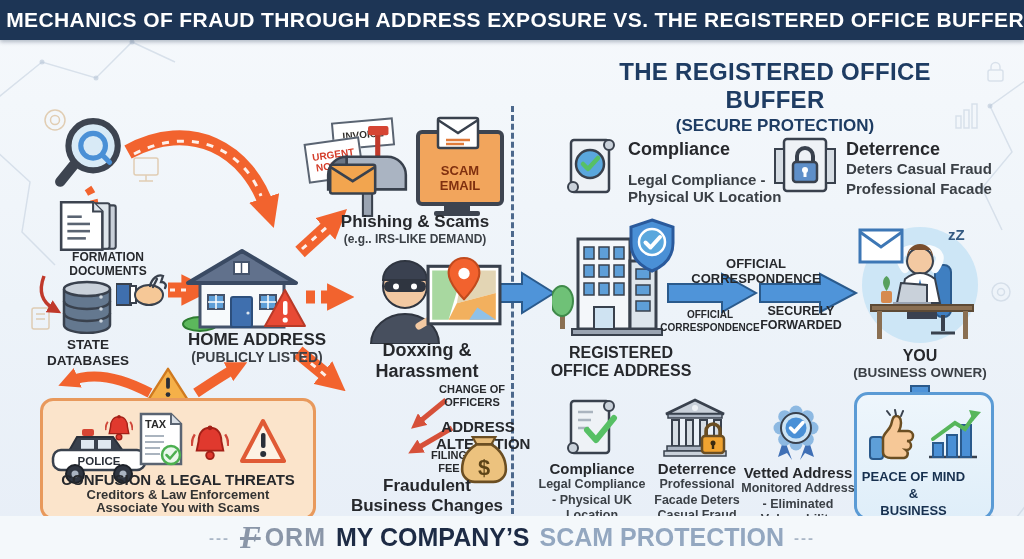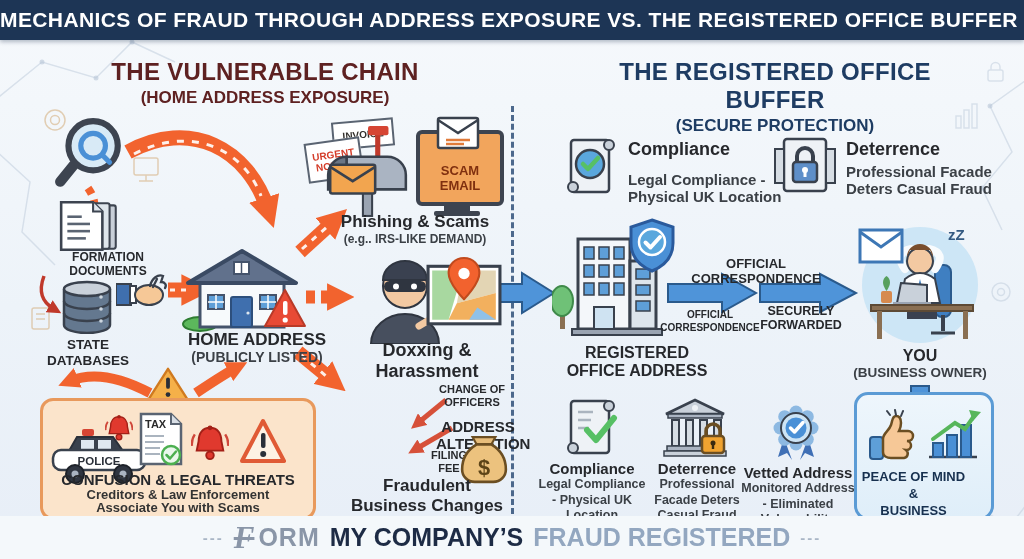--- a/index.html
+++ b/index.html
@@ -4,21 +4,21 @@
 <style>
   html,body{margin:0;padding:0;background:#dfe7f0;}
   .canvas{position:relative;width:1024px;height:559px;overflow:hidden;
     font-family:"Liberation Sans",sans-serif;
     background:linear-gradient(180deg,#f6f9fc 0%,#edf3f9 55%,#e7eef7 100%);}
   .abs{position:absolute;}
   .layer{position:absolute;left:0;top:0;width:1024px;height:559px;pointer-events:none;}
   .ctr{text-align:center;}
   .pre{white-space:pre-line;}
   .banner{position:absolute;left:0;top:0;width:1024px;height:40px;background:#1d3555;
-    display:flex;align-items:center;justify-content:flex-start;box-shadow:0 2px 4px rgba(20,40,70,.3);}
+    display:flex;align-items:center;justify-content:flex-end;box-shadow:0 2px 4px rgba(20,40,70,.3);}
   .banner-title{color:#ffffff;font-size:21px;font-weight:800;letter-spacing:.4px;}
   .colhead-l{left:80px;top:58px;width:370px;color:#5e2121;}
   .colhead-r{left:570px;top:58px;width:410px;color:#1e3c63;}
   .h1{font-size:24px;font-weight:800;letter-spacing:.3px;}
   .h2{font-size:17px;font-weight:800;margin-top:2px;}
   .divider{position:absolute;left:511px;top:106px;height:408px;border-left:3px dashed #31517a;opacity:.85;}
   .lbl{color:#26282c;font-weight:800;line-height:1.15;}
   .sub{color:#3b4046;font-weight:700;}
   .card{background:#fff;border:2px solid #5a6472;display:flex;align-items:center;justify-content:center;}
   .monitor{border:4px solid #3d4450;border-radius:6px;background:#f2a55c;
@@ -110,24 +110,20 @@
     <path d="M490 284 h32 v-11 l32 20 -32 20 v-11 h-32 z" fill="#4f94d9" stroke="#2a5a8c" stroke-width="2"></path>
     <path d="M668 284 h54 v-10 l34 19 -34 19 v-10 h-54 z" fill="#4f94d9" stroke="#2a5a8c" stroke-width="2"></path>
     <path d="M760 284 h60 v-10 l36 19 -36 19 v-10 h-60 z" fill="#4f94d9" stroke="#2a5a8c" stroke-width="2"></path>
     <path d="M911 386 h18 v15 h10 l-19 20 -19 -20 h10 z" fill="#4f94d9" stroke="#2a5a8c" stroke-width="2"></path>
   </svg>
 
   <div class="banner" style="z-index:4">
     <div class="banner-title">MECHANICS OF FRAUD THROUGH ADDRESS EXPOSURE VS. THE REGISTERED OFFICE BUFFER</div>
   </div>
 
-  <div class="abs ctr colhead-l" style="z-index:3">
-    <div class="h1">THE VULNERABLE CHAIN</div>
-    <div class="h2">(HOME ADDRESS EXPOSURE)</div>
-  </div>
   <div class="abs ctr colhead-r" style="z-index:3">
     <div class="h1">THE REGISTERED OFFICE BUFFER</div>
     <div class="h2">(SECURE PROTECTION)</div>
   </div>
 
   <svg class="abs" style="left:53px;top:118px;width:72px;height:74px;z-index:3" viewBox="0 0 70 72">
     <line x1="20" y1="46" x2="7" y2="62" stroke="#3d4450" stroke-width="10" stroke-linecap="round"></line>
     <circle cx="39" cy="27" r="24" fill="#d8eaf6" stroke="#3d4450" stroke-width="6"></circle>
     <circle cx="39" cy="27" r="12" fill="none" stroke="#4a90d6" stroke-width="5"></circle>
     <line x1="48" y1="36" x2="55" y2="43" stroke="#4a90d6" stroke-width="5" stroke-linecap="round"></line>
@@ -324,22 +320,22 @@
     <rect x="12" y="4" width="42" height="52" rx="3" fill="#eef2f6" stroke="#39414d" stroke-width="2.5"></rect>
     <rect x="3" y="14" width="9" height="34" fill="#d6dde4" stroke="#39414d" stroke-width="2"></rect>
     <rect x="54" y="14" width="9" height="34" fill="#d6dde4" stroke="#39414d" stroke-width="2"></rect>
     <path d="M25 27 v-6 a8 8 0 0 1 16 0 v6" stroke="#39414d" stroke-width="4" fill="none"></path>
     <rect x="21" y="27" width="24" height="20" rx="3" fill="#5e8fc9" stroke="#39414d" stroke-width="2.5"></rect>
     <circle cx="33" cy="35" r="3" fill="#fff"></circle>
       <rect x="31.5" y="35" width="3" height="7" fill="#fff"></rect>
   </svg>
   <div class="abs" style="left:846px;top:139px;width:168px;z-index:3">
     <div class="lbl" style="font-size:18px">Deterrence</div>
+    <div class="sub" style="font-size:15px;font-weight:600">Deters Casual Fraud</div>
     <div class="sub" style="font-size:15px;font-weight:600;margin-top:3px">Professional Facade</div>
-    <div class="sub" style="font-size:15px;font-weight:600">Deters Casual Fraud</div>
   </div>
 
   <svg class="abs" style="left:552px;top:230px;width:115px;height:110px;z-index:3" viewBox="0 0 115 108">
     <rect x="26" y="8" width="52" height="90" fill="#f4f7fa" stroke="#39414d" stroke-width="3"></rect>
     <rect x="78" y="30" width="26" height="68" fill="#dde5ec" stroke="#39414d" stroke-width="3"></rect>
     <g fill="#5e9fd8" stroke="#39414d" stroke-width="1.5">
       <rect x="32" y="16" width="10" height="12"></rect>
         <rect x="47" y="16" width="10" height="12"></rect>
         <rect x="62" y="16" width="10" height="12"></rect>
       <rect x="32" y="34" width="10" height="12"></rect>
@@ -355,21 +351,21 @@
     <rect x="42" y="76" width="20" height="22" fill="#cfe3f2" stroke="#39414d" stroke-width="2"></rect>
     <rect x="20" y="98" width="90" height="6" fill="#9aa4b2" stroke="#39414d" stroke-width="2"></rect>
     <rect x="8" y="80" width="5" height="18" fill="#8a6f52"></rect>
     <ellipse cx="10" cy="70" rx="11" ry="15" fill="#6fc177" stroke="#3f8a4a" stroke-width="2"></ellipse>
   </svg>
   <svg class="abs" style="left:627px;top:218px;width:50px;height:56px;z-index:4" viewBox="0 0 50 56">
     <path d="M25 2 L46 9 v16 c0 14 -9 23 -21 28 C13 48 4 39 4 25 V9 Z" fill="#4a90d6" stroke="#2a5a9c" stroke-width="3"></path>
     <circle cx="25" cy="24" r="13" fill="#5aa7dd" stroke="#fff" stroke-width="2.5"></circle>
     <path d="M18.5 24.5 l5 5 9.5 -10.5" stroke="#fff" stroke-width="4" fill="none" stroke-linecap="round" stroke-linejoin="round"></path>
   </svg>
-  <div class="abs ctr lbl pre" style="left:552px;top:344px;width:170px;font-size:16px;z-index:3">REGISTERED
+  <div class="abs ctr lbl pre" style="left:536px;top:344px;width:170px;font-size:16px;z-index:3">REGISTERED
 OFFICE ADDRESS</div>
 
   <div class="abs ctr lbl" style="left:668px;top:257px;width:176px;font-size:13px;z-index:3">OFFICIAL CORRESPONDENCE</div>
   <div class="abs ctr lbl pre" style="left:756px;top:304px;width:90px;font-size:12.5px;z-index:3">SECURELY
 FORWARDED</div>
   <div class="abs ctr lbl pre" style="left:660px;top:308px;width:100px;font-size:10px;line-height:1.3;z-index:3">OFFICIAL
 CORRESPONDENCE</div>
 
   <svg class="abs" style="left:855px;top:225px;width:130px;height:122px;z-index:3" viewBox="0 0 130 122">
     <circle cx="65" cy="60" r="58" fill="#cde6f6"></circle>
@@ -484,17 +480,17 @@
     </svg>
     <div class="abs ctr pre" style="left:0;top:74px;width:113px;font-size:13px;font-weight:700;color:#17304f;line-height:1.3">PEACE OF MIND &amp;
 BUSINESS SECURITY</div>
   </div>
 
   <div class="footer" style="z-index:4">
     <span class="dash">---</span>
     <span class="logo-f">F</span>
     <span class="logo-rest" style="margin-left:-6px">ORM</span>
     <span class="brand">MY COMPANY’S</span>
-    <span class="suffix">FRAUD REGISTERED</span>
+    <span class="suffix">SCAM PROTECTION</span>
     <span class="dash">---</span>
   </div>
 
 </div>
 
 </body></html>

